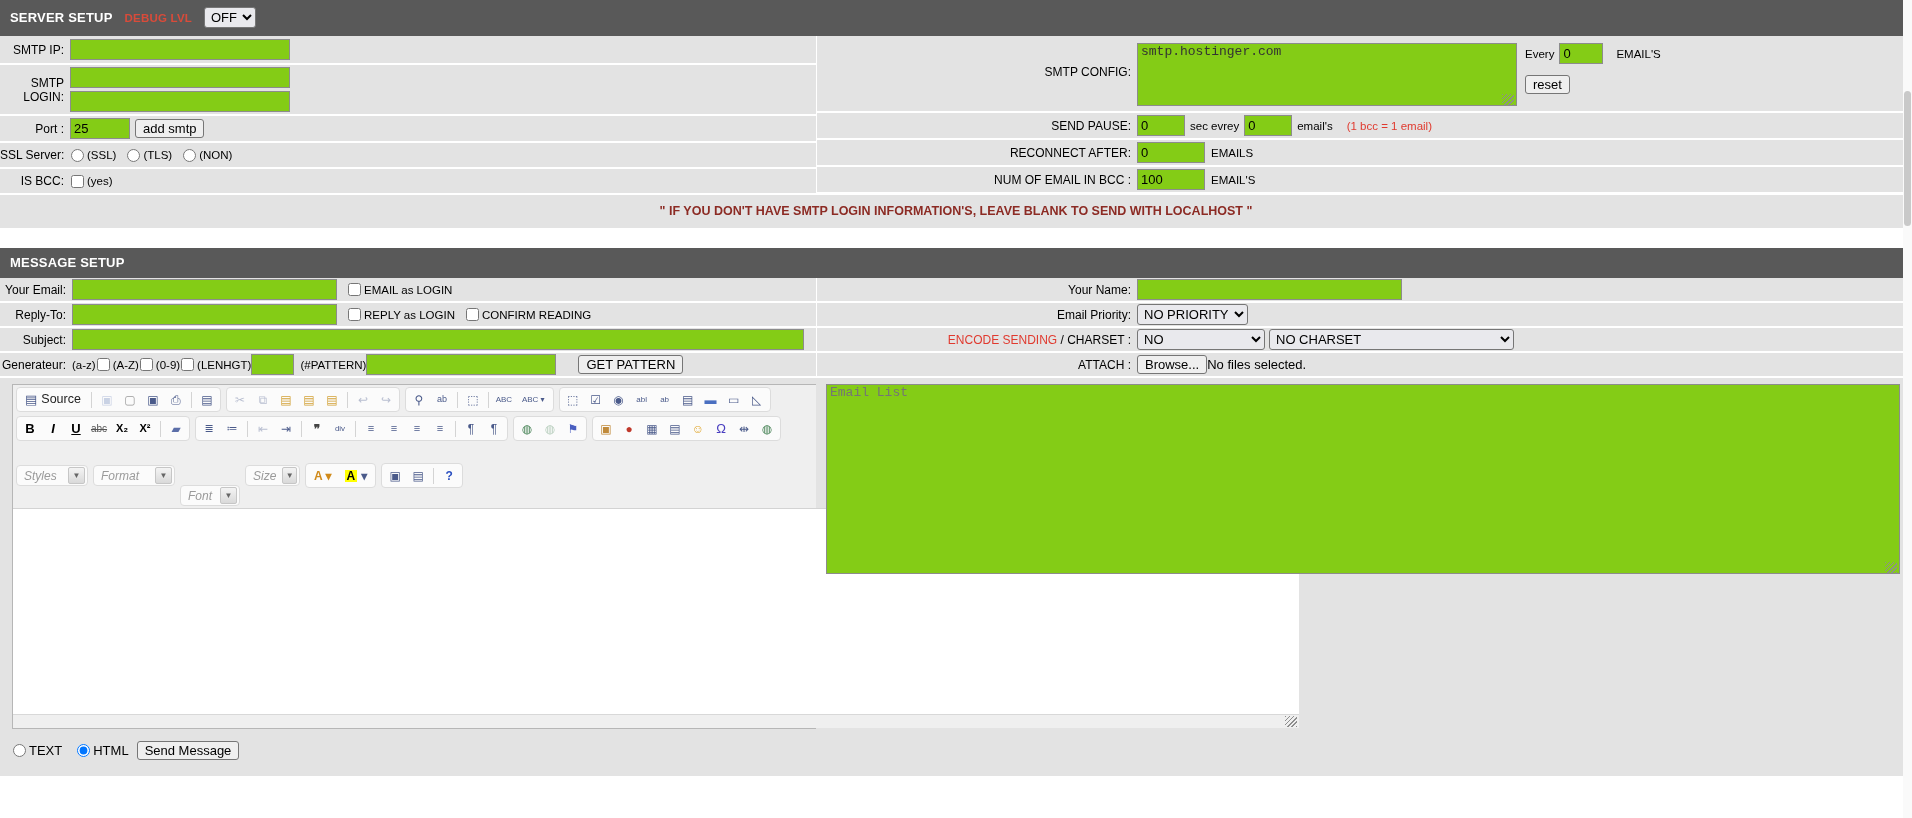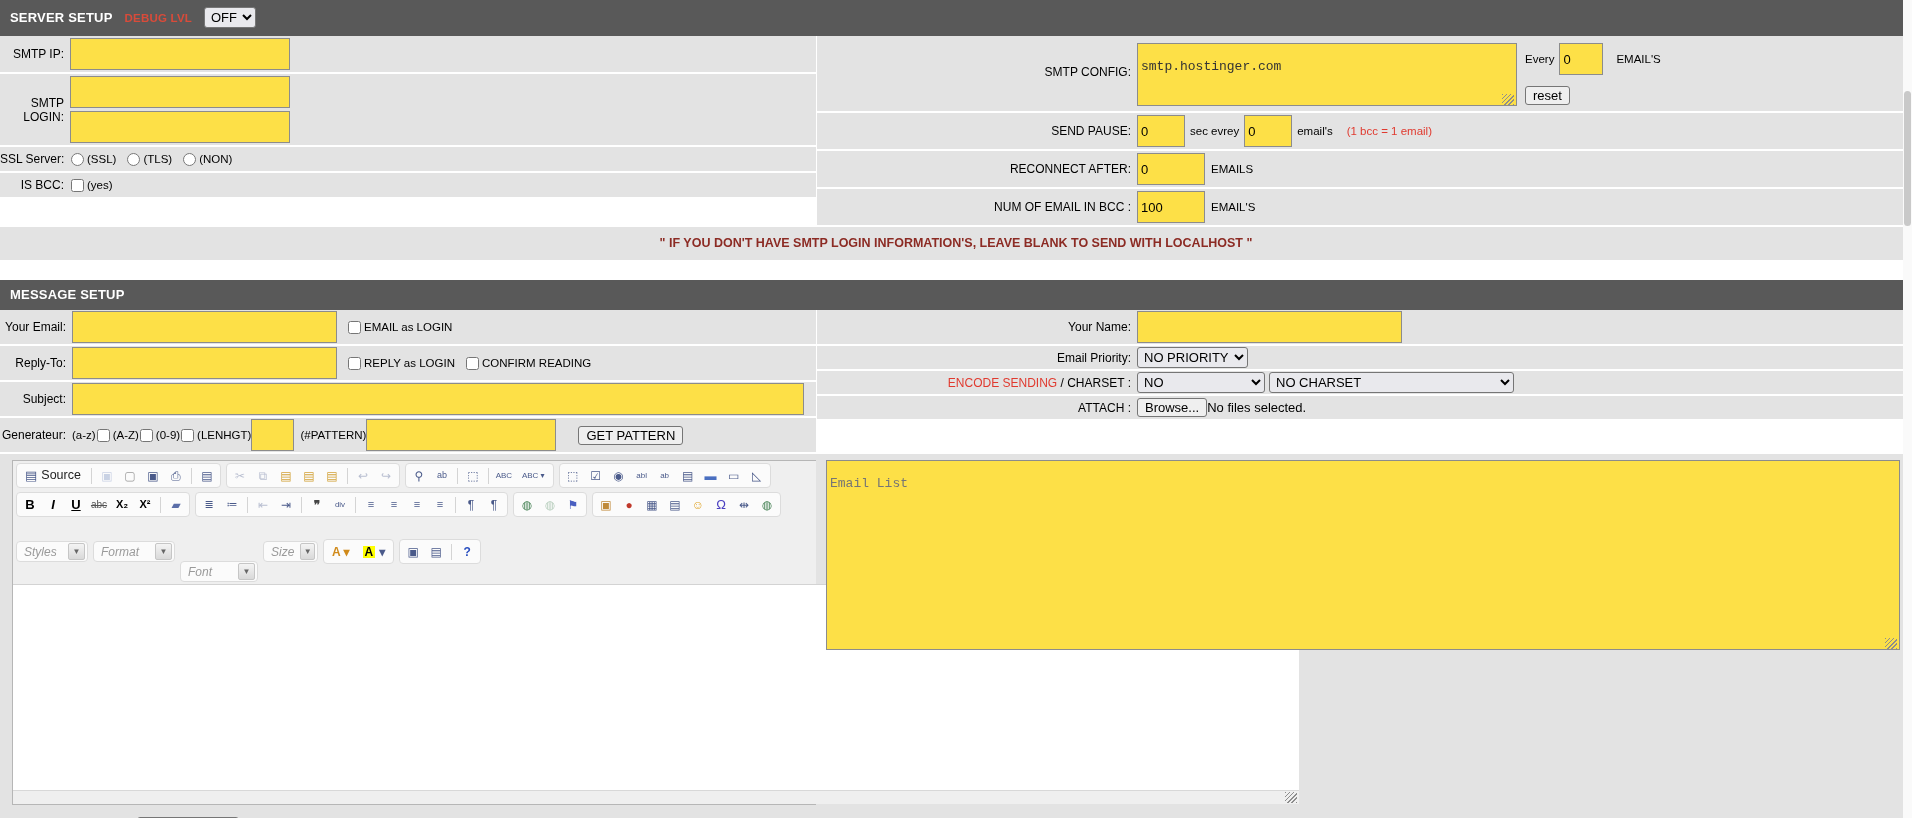--- a/index.html
+++ b/index.html
@@ -50,22 +50,22 @@
     font-size:12px;
     color:#000;
     white-space:nowrap;
   }
   .lbl.w70{width:70px;}
   .lbl.w78{width:78px;}
   input[type=text], textarea{
     font-family:"Liberation Sans",sans-serif;
     font-size:13px;
     border:1px solid #8c8c8c;
-    background:#fde047;
-    padding:15px 3px;
+    background:#84cc16;
+    padding:0 3px;
     box-sizing:border-box;
     height:21px;
   }
   textarea{
     font-family:"Liberation Mono","DejaVu Sans Mono",monospace;
     font-size:13px;
     height:auto;
     color:#333;
     resize:none;
   }
@@ -226,20 +226,25 @@
         <div class="lbl w70" style="line-height:14px;">
           <span>SMTP</span><br>
           <span>LOGIN:</span>
         </div>
         <div style="display:flex;flex-direction:column;gap:3px;">
           <input type="text" style="width: 220px;" value="">
           <input type="text" style="width: 220px;" value="">
         </div>
       </div>
 
+      <div class="row">
+        <div class="lbl w70">Port :</div>
+        <input type="text" style="width: 60px;" value="25">
+        <button style="margin-left:5px;">add smtp</button>
+      </div>
 
       <div class="row">
         <div class="lbl w70">SSL Server:</div>
         <label class="small" style="display:inline-flex;align-items:center;">
           <input type="radio" name="sslsrv" style="">
           <span>(SSL)</span>
         </label>
         <label class="small" style="display:inline-flex;align-items:center;margin-left:10px;">
           <input type="radio" name="sslsrv" style="">
           <span>(TLS)</span>
@@ -495,21 +500,21 @@
 
         <div class="cke-toolbar-row" style="position:relative;">
           <div class="tcombo" style="width:72px;">
             <span>Styles</span>
             <span class="arrow">▼</span>
           </div>
           <div class="tcombo" style="width:82px;">
             <span>Format</span>
             <span class="arrow">▼</span>
           </div>
-          <div class="tcombo" style="width:78px;margin-top:40px;">
+          <div class="tcombo" style="width:60px;margin-top:40px;">
             <span>Font</span>
             <span class="arrow">▼</span>
           </div>
           <div class="tcombo" style="width:55px;">
             <span>Size</span>
             <span class="arrow">▼</span>
           </div>
           <div class="tgroup">
             <div class="tbtn wide" style="color:#d08a1a;font-weight:bold;font-size:12px;">A ▾</div>
             <div class="tbtn wide" style="font-weight:bold;font-size:12px;"><span style="background:#ffff00;color:#000;padding:0 2px;">A</span> ▾</div>

